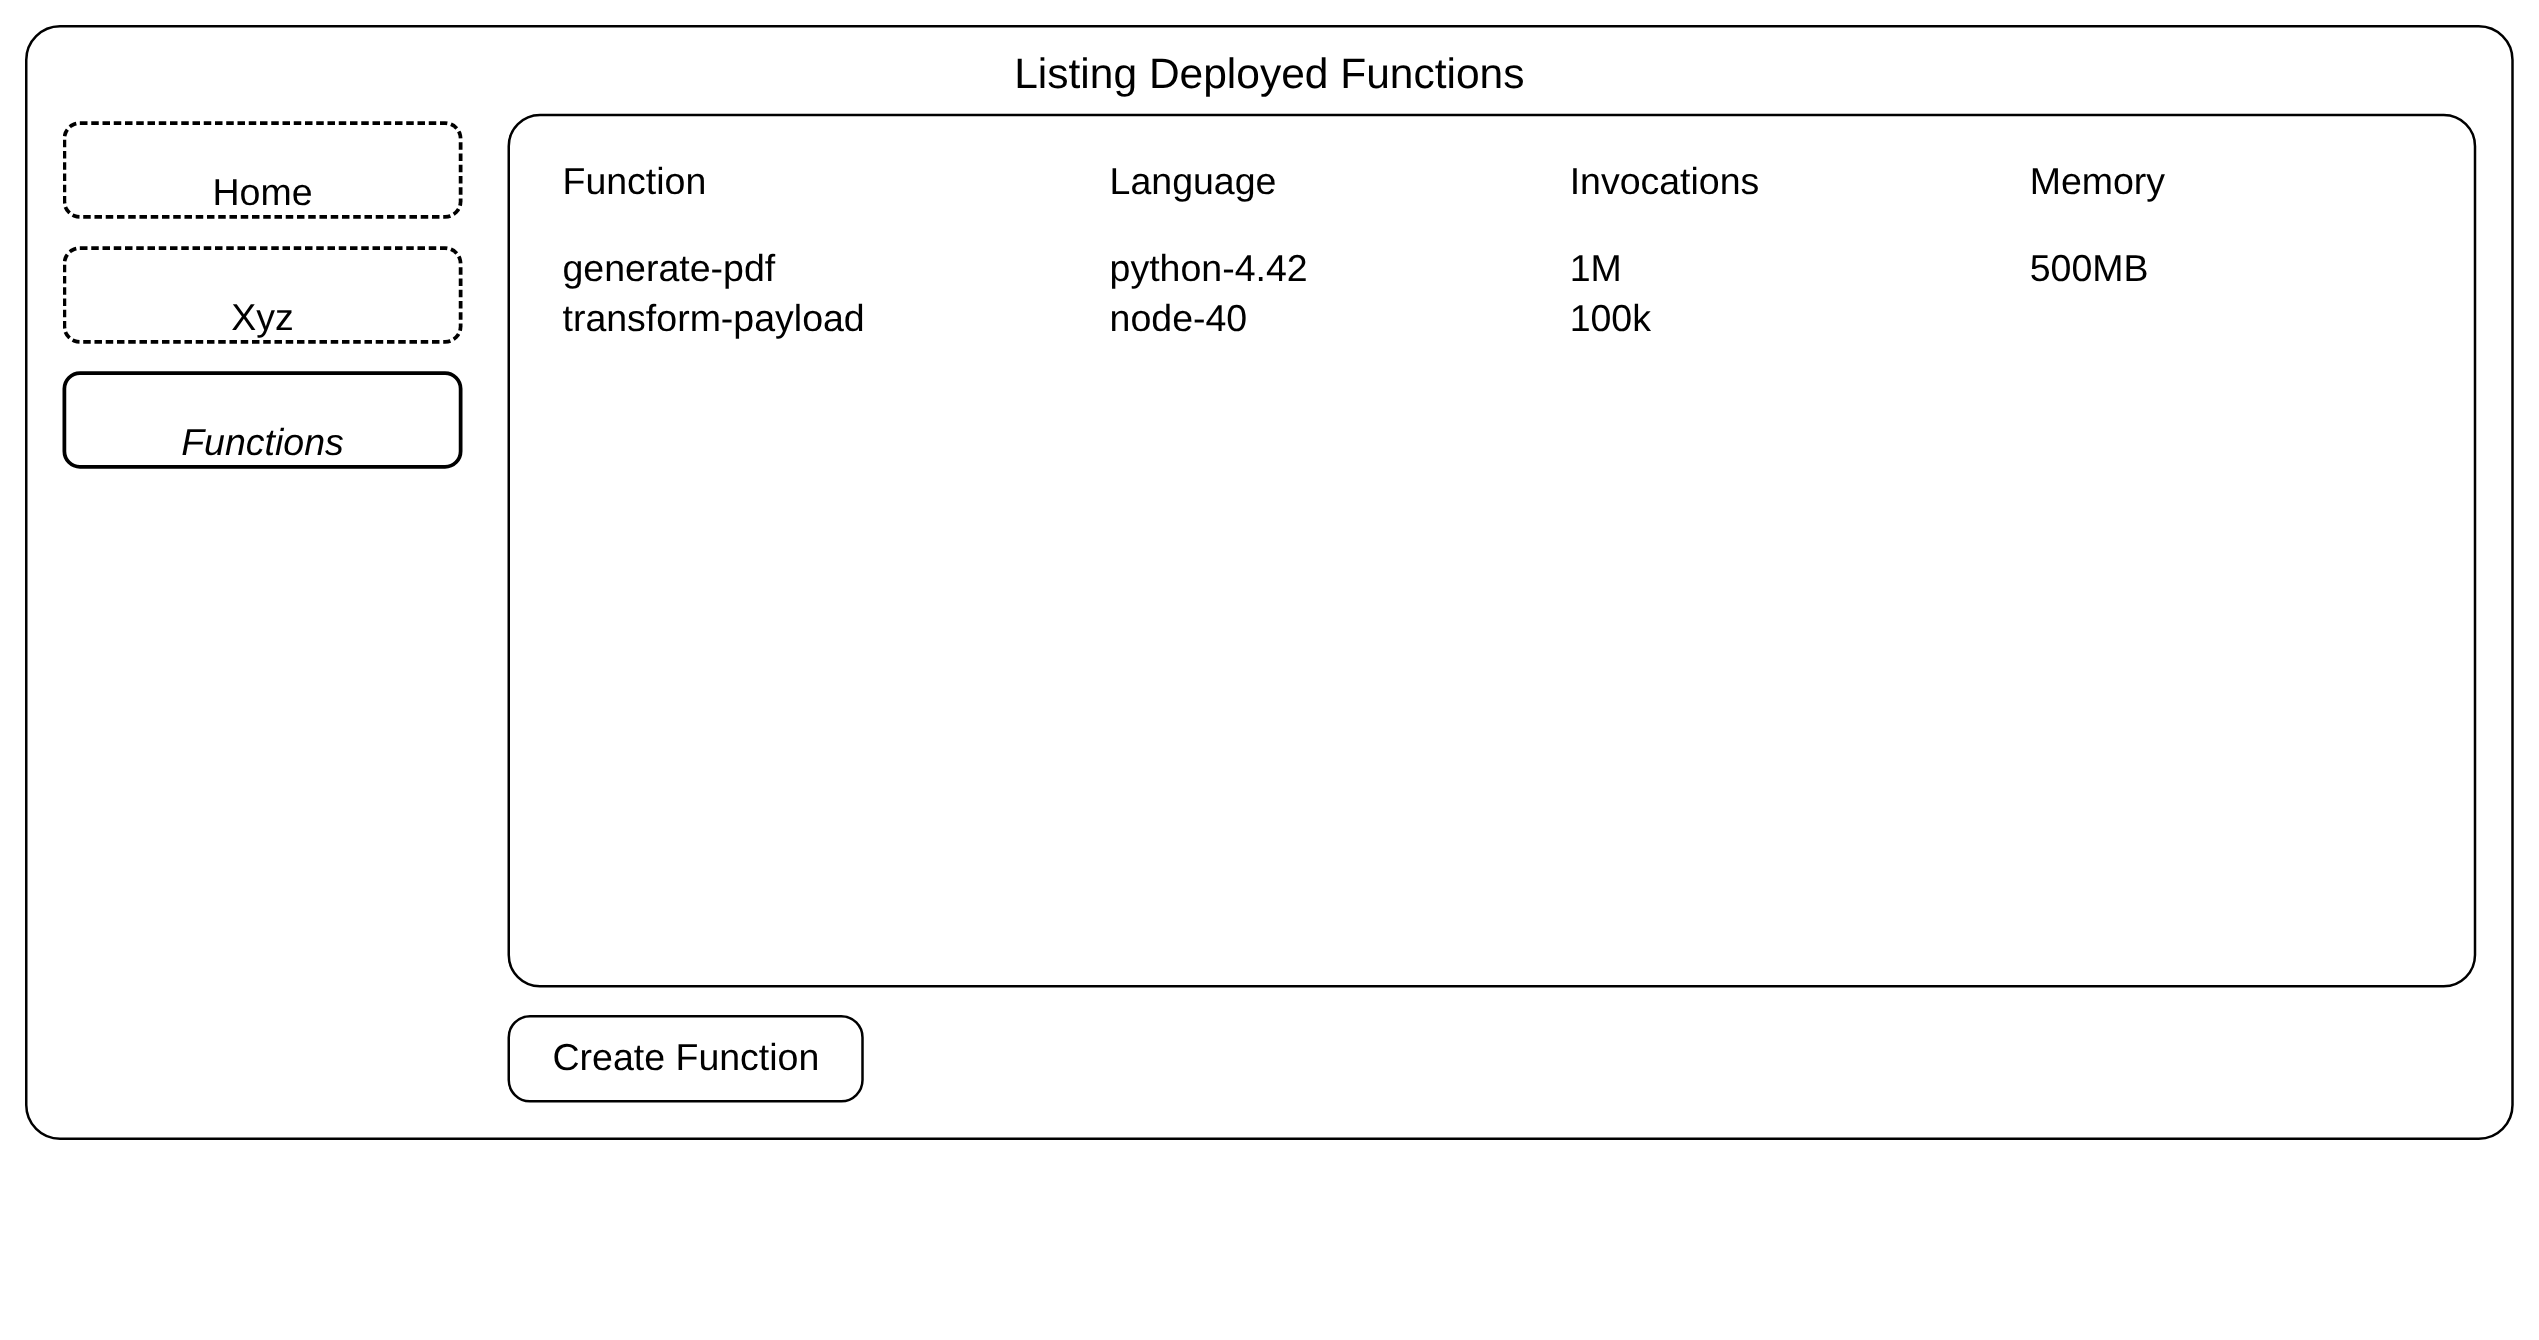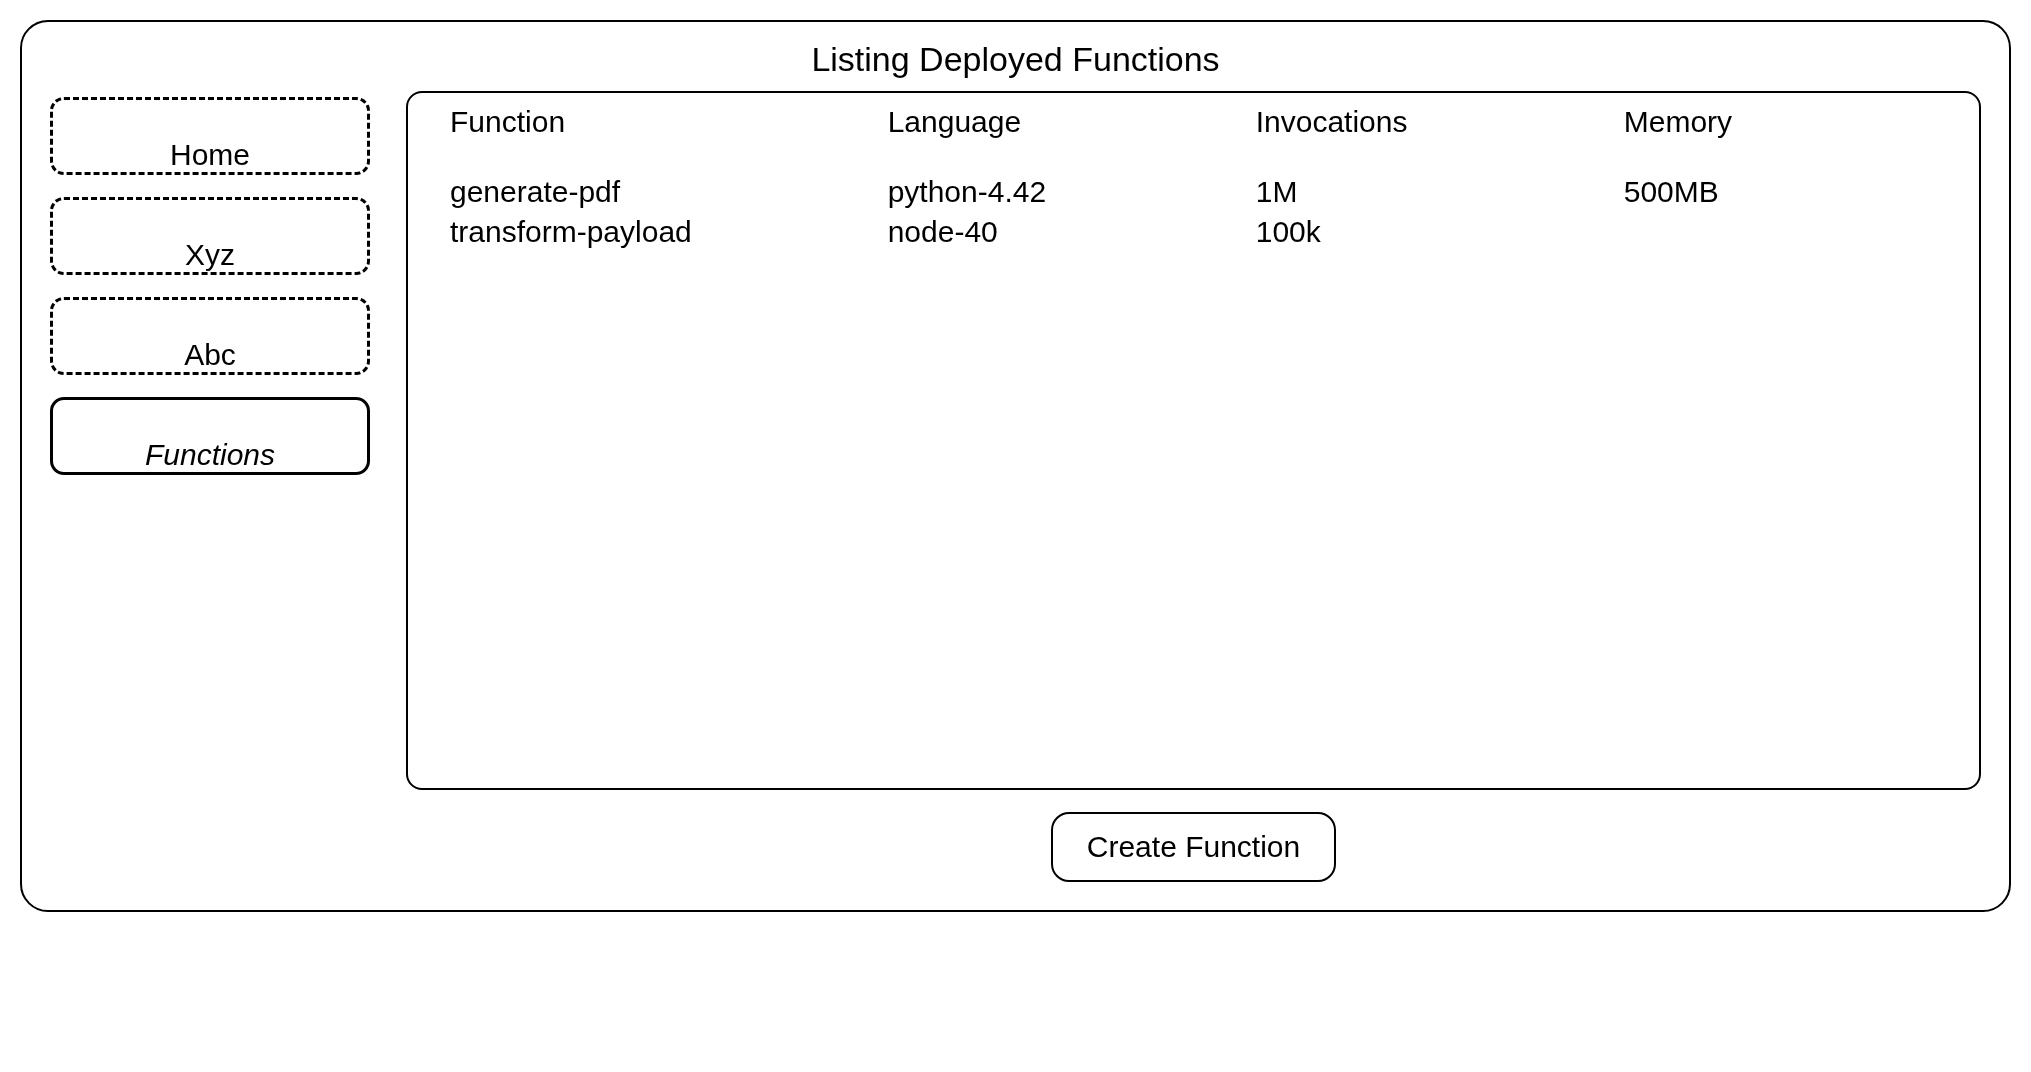--- a/index.html
+++ b/index.html
@@ -54,39 +54,39 @@
       font-style: italic;
     }
     .main-area {
       flex: 1;
       display: flex;
       flex-direction: column;
       min-width: 0;
     }
     .panel {
       border: 2.5px solid #000;
-      border-radius: 16px;
+      border-radius: 26px;
       flex: 1;
-      padding: 12px 42px;
+      padding: 36px 42px;
       min-height: 0;
     }
     .tbl {
       display: grid;
       grid-template-columns: 1.2fr 1fr 1fr 0.9fr;
       column-gap: 20px;
       row-gap: 6px;
       font-size: 30px;
     }
     .th {
       margin-bottom: 30px;
       font-size: 30px;
     }
     .footer-row {
       display: flex;
-      justify-content: center;
+      justify-content: flex-start;
       margin-top: 22px;
     }
     .create-btn {
       border: 2.5px solid #000;
       border-radius: 18px;
       padding: 16px 34px;
       font-size: 30px;
       cursor: pointer;
       user-select: none;
       background: #fff;
@@ -100,23 +100,20 @@
   <div class="title">Listing Deployed Functions</div>
 
   <div class="body-row">
 
     <div class="sidebar">
       <div class="nav-item">
         <span>Home</span>
       </div>
       <div class="nav-item">
         <span>Xyz</span>
-      </div>
-      <div class="nav-item">
-        <span>Abc</span>
       </div>
       <div class="nav-item active">
         <span>Functions</span>
       </div>
     </div>
 
     <div class="main-area">
 
       <div class="panel">
         <div class="tbl">

